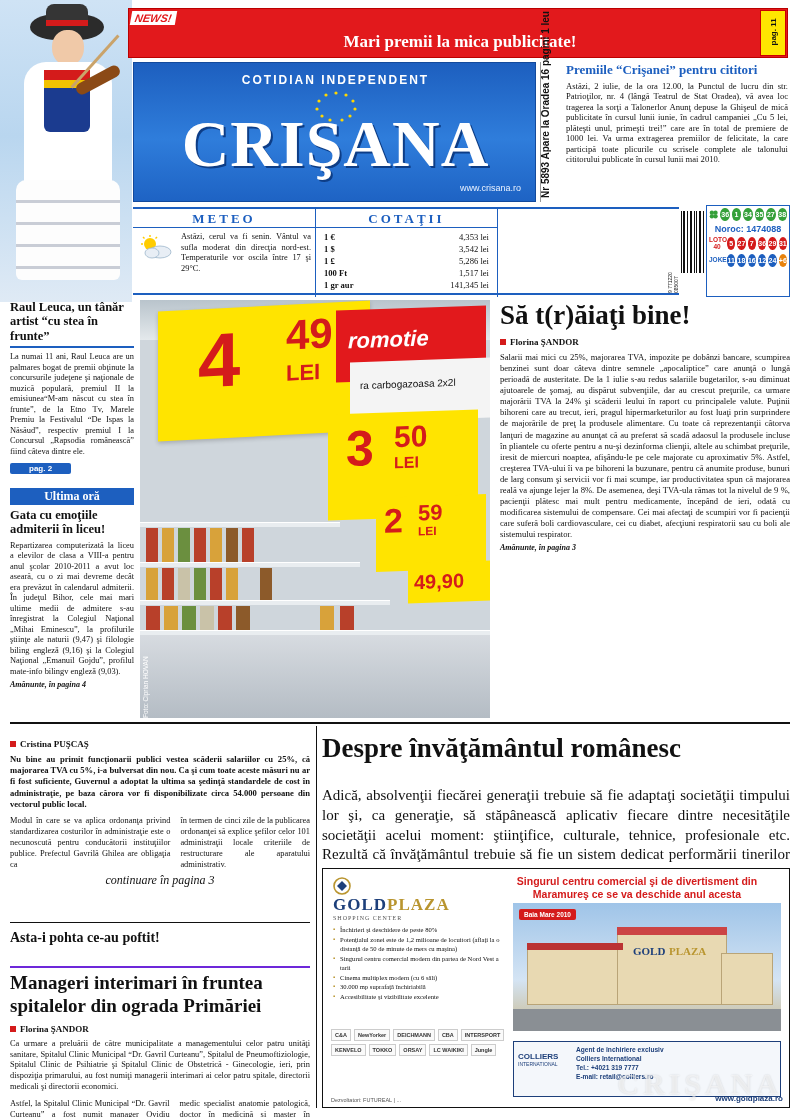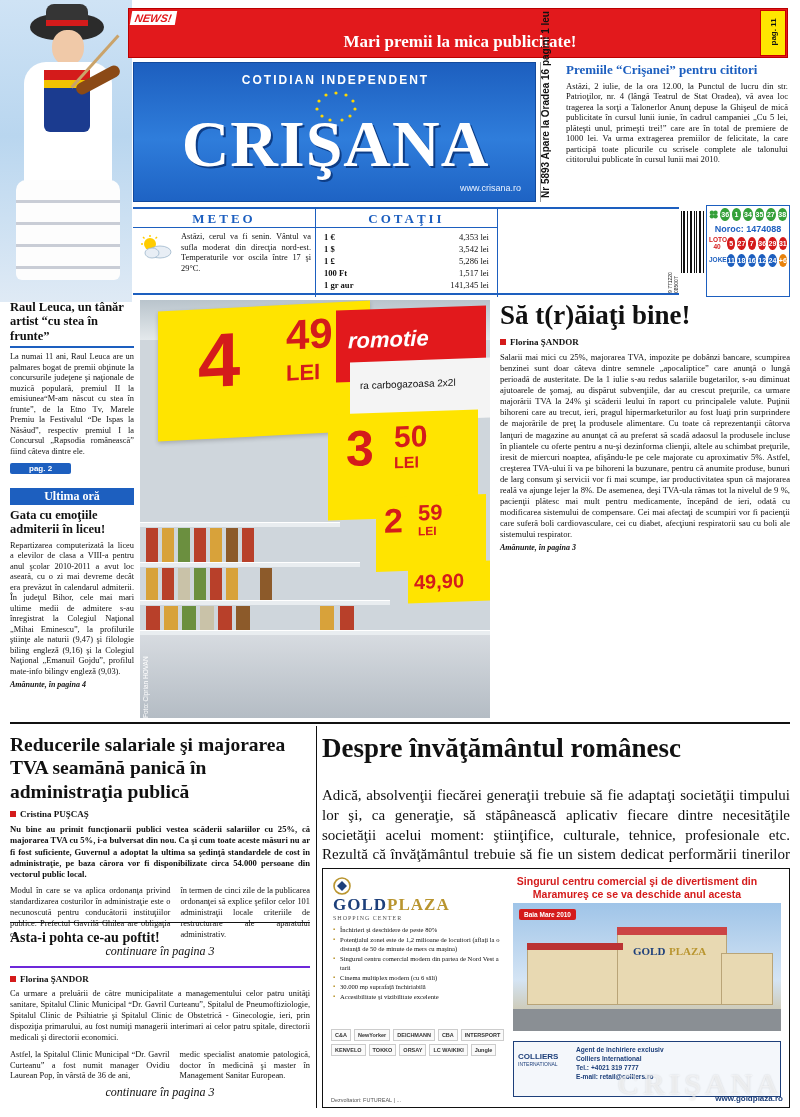--- a/index.html
+++ b/index.html
@@ -567,34 +567,34 @@
     </div>
     <p>Salarii mai mici cu 25%, majorarea TVA, impozite pe dobânzi bancare, scumpirea benzinei sunt doar câteva dintre semnele „apocaliptice” care anunţă o lungă perioadă de austeritate. De la 1 iulie s-au redus salariile bugetarilor, s-au diminuat ajutoarele de şomaj, au dispărut subvenţiile, dar au crescut preţurile, ca urmare majorării TVA la 24% şi scăderii leului în raport cu principalele valute. Puţinii bihoreni care au trecut, ieri, pragul hipermarketurilor au fost luaţi prin surprindere de majorările de preţ la produsele alimentare. Cu toate că reprezentanţii câtorva lanţuri de magazine au anunţat că au preferat să scadă adaosul la produsele incluse în pliantele cu oferte pentru a nu-şi dezinforma clienţii, altele au schimbat preţurile, iresit de miercuri noaptea, afişându-le pe cele majorate cu aproximativ 5%. Astfel, creşterea TVA-ului îi va pe bihoreni la buzunare, pentru că anumite produse, bunuri de larg consum şi servicii vor fi mai scumpe, iar productivitatea spun că majorarea reală va ajunge lejer la 8%. De asemenea, deşi TVA-ula rămas tot la nivelul de 9 %, pacienţii plătesc mai mult pentru medicamente, începând de ieri, odată cu modificarea sistemului de compensare. Cei mai afectaţi de scumpiri vor fi pacienţii care suferă boli cardiovasculare, cei cu diabet, afecţiuni respiratorii sau cu boli ale sistemului respirator.</p>
     <div class="amanunte">Amănunte, în pagina 3</div>
   </div>
 
   <div class="hr-thick" style="left:10px; top:722px; width:780px; height:2px"></div>
   <div class="hr-thick" style="left:316px; top:726px; width:1px; height:382px"></div>
   <div class="hr-thick" style="left:10px; top:922px; width:300px; height:1px"></div>
 
   <div class="bl">
-    <h1>Reducerile salariale şi majorarea TVA seamănă panică în administraţia publică</h1>
     <div class="byline">
       <span class="sq"></span><span>Cristina PUŞCAŞ</span>
     </div>
     <p class="lead">Nu bine au primit funcţionarii publici vestea scăderii salariilor cu 25%, că majorarea TVA cu 5%, i-a bulversat din nou. Ca şi cum toate aceste măsuri nu ar fi fost suficiente, Guvernul a adoptat la ultima sa şedinţă standardele de cost în administraţie, pe baza cărora vor fi disponibilizate circa 54.000 persoane din vectorul public local.</p>
     <div class="cols">
       <p>Modul în care se va aplica ordonanţa privind standardizarea costurilor în administraţie este o necunoscută pentru conducătorii instituţiilor publice. Prefectul Gavrilă Ghilea are obligaţia ca</p>
       <p>în termen de cinci zile de la publicarea ordonanţei să explice şefilor celor 101 administraţii locale criteriile de restructurare ale aparatului administrativ.</p>
     </div>
     <div class="cont">continuare în pagina 3</div>
   </div>
 
   <div class="bl2">
     <div class="kicker">Asta-i pohta ce-au poftit!</div>
+    <h1>Manageri interimari în fruntea spitalelor din ograda Primăriei</h1>
     <div class="byline" style="margin-top:6px">
       <span class="sq"></span><span>Florina ŞANDOR</span>
     </div>
     <p style="font-size:8.4px;line-height:1.3;text-align:justify">Ca urmare a preluării de către municipalitate a managementului celor patru unităţi sanitare, Spitalul Clinic Municipal “Dr. Gavril Curteanu”, Spitalul de Pneumoftiziologie, Spitalul Clinic de Psihiatrie şi Spitalul Clinic de Obstetrică - Ginecologie, ieri, prin dispoziţia primarului, au fost numiţi managerii interimari ai celor patru spitale, directorii medicali şi directorii economici.</p>
     <div class="cols">
       <p>Astfel, la Spitalul Clinic Municipal “Dr. Gavril Curteanu” a fost numit manager Ovidiu Laurean Pop, în vârstă de 36 de ani,</p>
       <p>medic specialist anatomie patologică, doctor în medicină şi master în Management Sanitar European.</p>
     </div>
     <div class="cont">continuare în pagina 3</div>
   </div>

